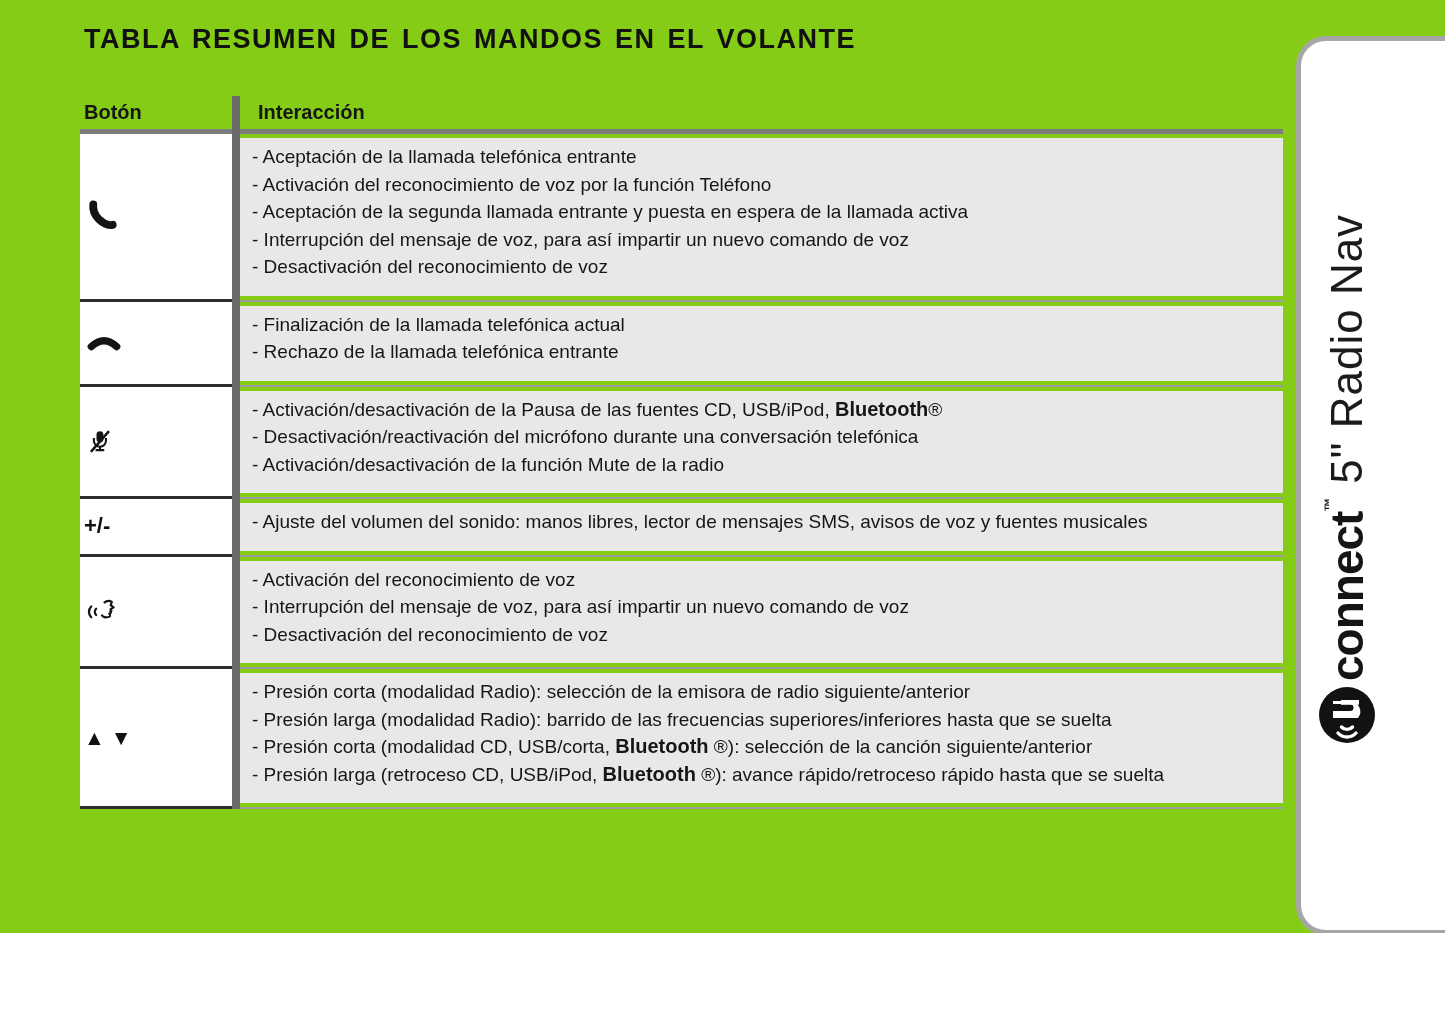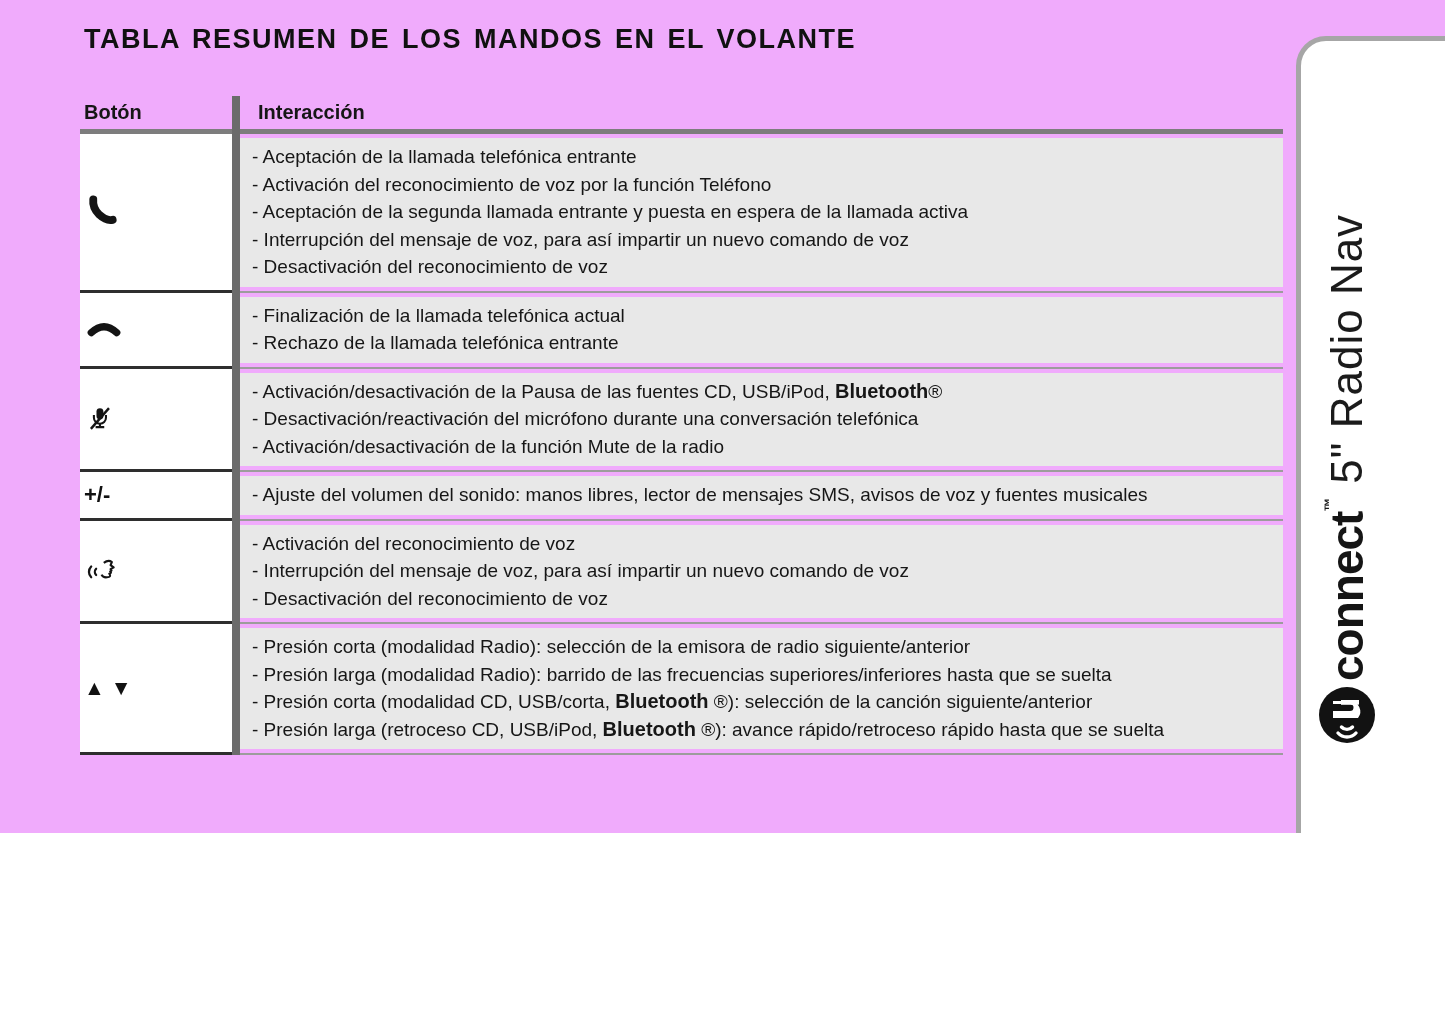--- a/index.html
+++ b/index.html
@@ -1,16 +1,16 @@
 <!DOCTYPE html>
 <html><head>
 <meta charset="utf-8">
 <style>
   html,body{margin:0;padding:0;background:#ffffff;}
-  .page{position:relative;width:1445px;height:833px;background:#f0abfc;overflow:hidden;
+  .page{position:relative;width:1445px;height:933px;background:#84cc16;overflow:hidden;
         font-family:"Liberation Sans",sans-serif;color:#161616;}
   .title{position:absolute;left:84px;top:24px;font-size:27px;font-weight:800;
          letter-spacing:1.5px;word-spacing:3px;color:#111;}
   
   .tbl{position:absolute;left:80px;top:96px;width:1203px;}
   .vbar{position:absolute;left:152px;top:0;bottom:0;width:8px;background:#6b6b6b;z-index:3;}
   .thead{display:flex;align-items:center;height:33px;}
   .th-left{width:152px;flex-shrink:0;padding-left:4px;font-size:20px;font-weight:700;}
   .th-right{flex:1;padding-left:22px;font-size:20px;font-weight:700;}
   .hrule{height:5px;background:#7d7d7d;}
@@ -18,21 +18,21 @@
   .row:nth-of-type(1){min-height:153px;}
   .row:nth-of-type(2){min-height:70px;}
   .row:nth-of-type(3){min-height:90px;}
   .row:nth-of-type(4){min-height:45px;}
   .row:nth-of-type(5){min-height:94px;}
   .row:nth-of-type(6){min-height:123px;}
   .cell-left{width:152px;flex-shrink:0;display:flex;align-items:center;padding-left:4px;
              border-bottom:3px solid #2e2e2e;box-sizing:border-box;background:#fff;}
   .cell-right{flex:1;display:flex;padding-left:8px;border-bottom:2px solid #9c9c9c;
               box-sizing:border-box;}
-  .graybox{flex:1;background:#e8e8e8;margin:4px 0;padding:5px 4px 6px 12px;
+  .graybox{flex:1;background:#e8e8e8;margin:4px 0;padding:5px 4px 15px 12px;
            display:flex;flex-direction:column;justify-content:center;}
   .line{font-size:19px;line-height:27.5px;white-space:nowrap;}
   .line b{font-size:20px;}
   .glyph{font-weight:700;font-size:22px;color:#111;}
   .glyph.tri{font-size:21px;letter-spacing:6px;}
   .icon-wrap{display:inline-flex;align-items:center;}
   
   .tab{position:absolute;left:1296px;top:36px;width:210px;height:899px;
        border:5px solid #a6a6a6;border-radius:30px;box-sizing:border-box;background:#fff;}
   .tab-rotor{position:absolute;left:1311px;top:745px;transform:rotate(-90deg);

